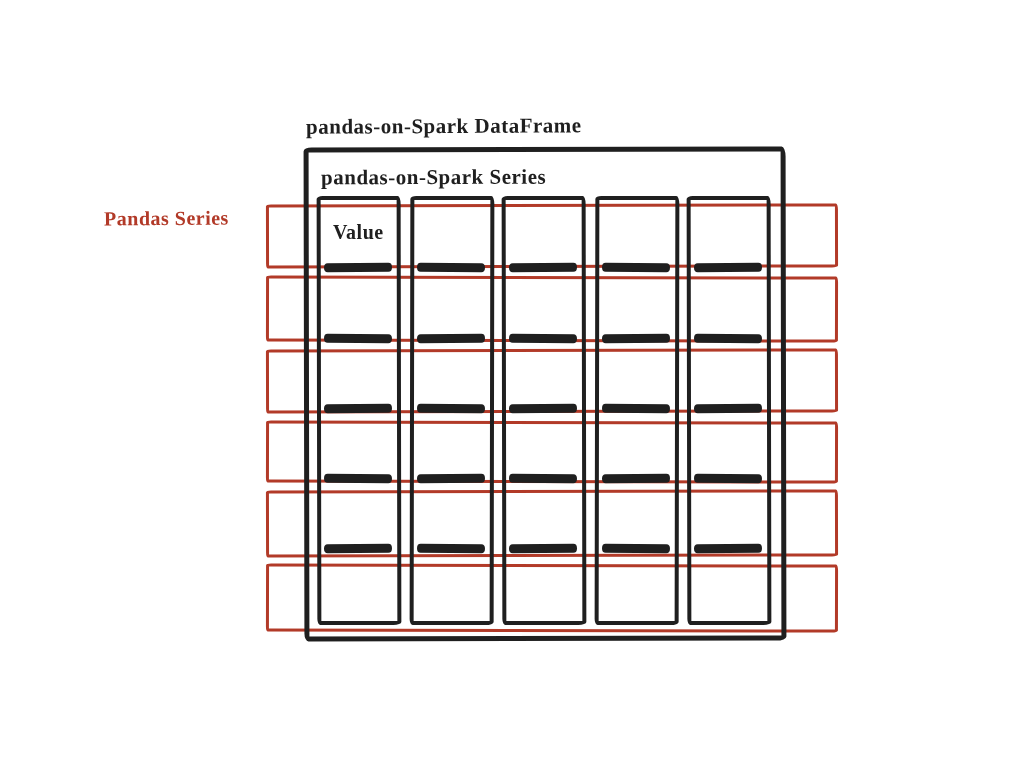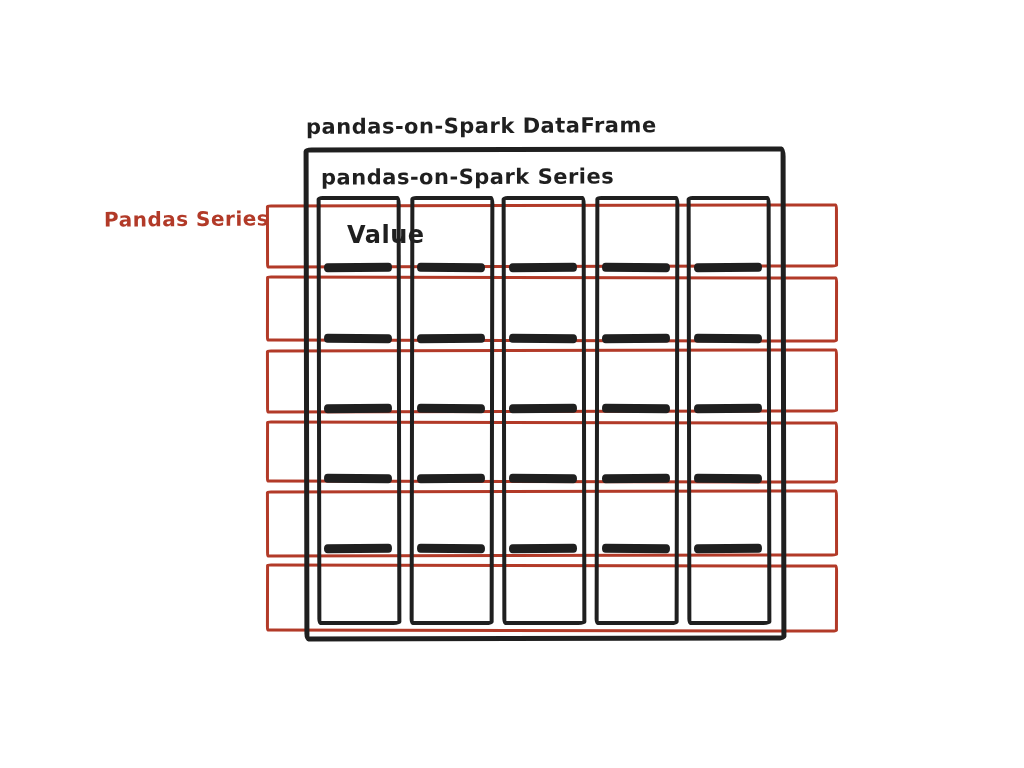--- a/index.html
+++ b/index.html
@@ -7,20 +7,21 @@
     padding: 0;
     background: #ffffff;
     font-family: "DejaVu Sans", "Liberation Sans", sans-serif;
   }
   #canvas {
     position: relative;
     width: 936px;
     height: 768px;
     background: #ffffff;
     overflow: hidden;
+    font-family: Liberation Serif, serif;
   }
   .abs { position: absolute; box-sizing: border-box; }
 
   
   .ink-text {
     color: #1f1f1f;
     font-weight: bold;
     letter-spacing: 0.5px;
     white-space: nowrap;
   }
@@ -42,22 +43,22 @@
     transform: rotate(-0.2deg);
     z-index: 6;
   }
   #pandas-series-label {
     left: 104px; top: 207px;
     font-size: 20px;
     transform: rotate(-0.4deg);
     z-index: 6;
   }
   #value-label {
-    left: 347px; top: 221px;
-    font-size: 24px;
+    left: 333px; top: 221px;
+    font-size: 20px;
     z-index: 6;
   }
 
   
   #dataframe-box {
     left: 304px; top: 147px;
     width: 482px; height: 494px;
     border: 5px solid #1f1f1f;
     border-radius: 8px 4px 10px 4px / 4px 10px 4px 8px;
     transform: rotate(-0.1deg);

